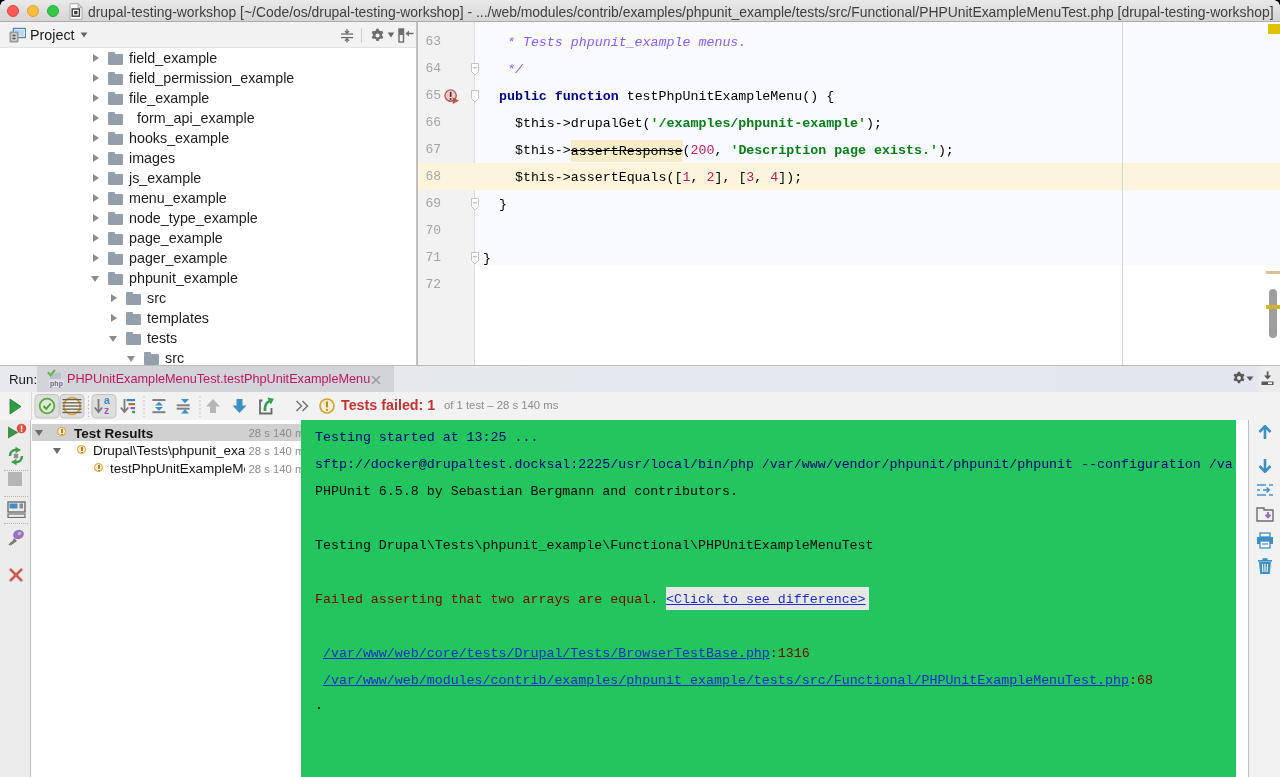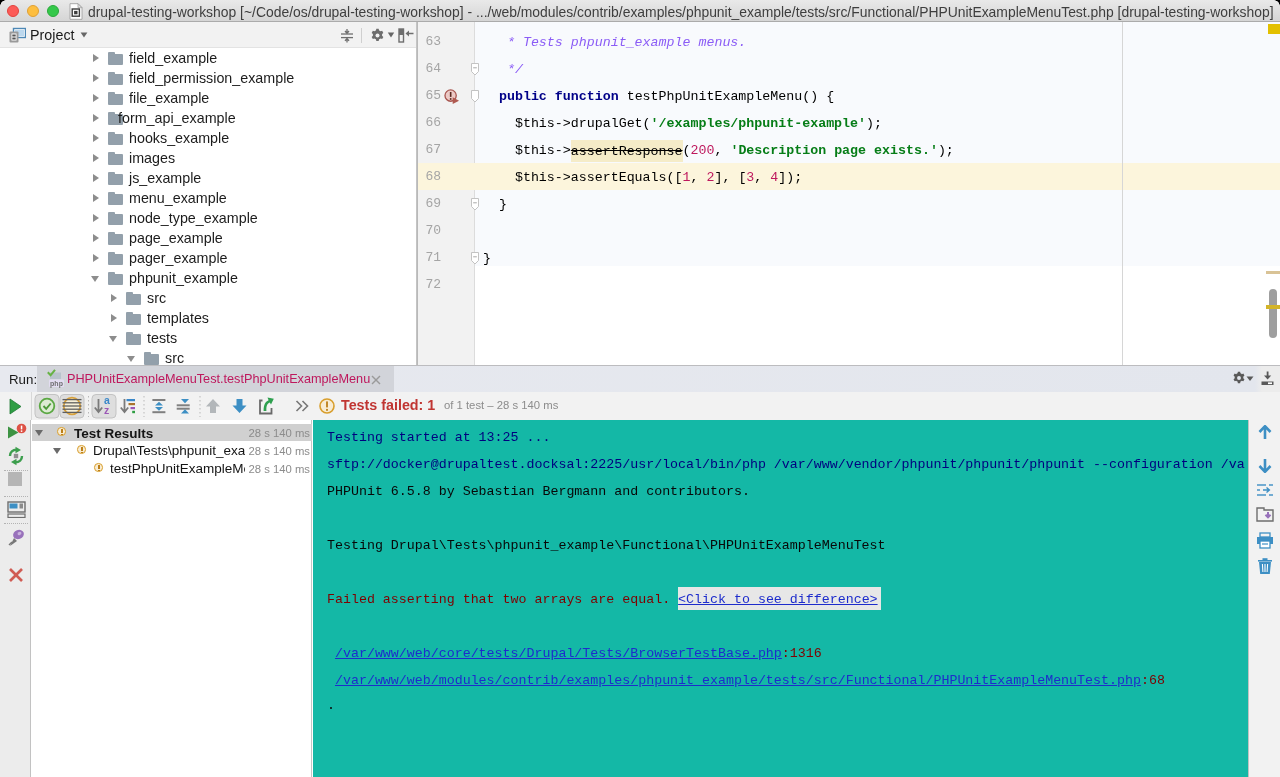--- a/index.html
+++ b/index.html
@@ -55,21 +55,21 @@
 #runtab { position:absolute; left:37px; top:366px; width:357px; height:26px; background:#d2d4da; }
 
 
 #runtools { position:absolute; left:0; top:392px; width:1280px; height:28px;
   background:#f2f2f2; }
 
 
 #lstrip { position:absolute; left:0; top:420px; width:31px; height:357px; background:#ececec; border-right:1px solid #c2c2c2;}
 #rstrip { position:absolute; left:1248px; top:420px; width:32px; height:357px; background:#f2f2f2; border-left:1px solid #c2c2c2;}
 #ttree { position:absolute; left:32px; top:420px; width:280px; height:357px; background:#fff; border-right:1px solid #c5c5c5;}
-#console { position:absolute; left:313px; top:420px; width:935px; height:357px; background:#14b8a6; overflow:hidden;}
+#console { position:absolute; left:301px; top:420px; width:935px; height:357px; background:#22c55e; overflow:hidden;}
 .con { position:absolute; left:14px; font-family:"Liberation Mono", monospace; font-size:13.3px; white-space:pre; }
 .navy { color:#00007f; }
 .blk { color:#080808; }
 .red { color:#7f0000; }
 .lnk { color:#1d2ccc; text-decoration:underline; }
 .ttrow { position:absolute; font-size:13.5px; color:#141414; white-space:nowrap; }
 .dur { position:absolute; right:2px; color:#8c8c8c; font-size:11.3px; }
 .warnc { position:absolute; width:8.5px; height:8.5px; border-radius:50%;
   border:1.6px solid #d89e2c; background:#f8ecd3; }
 .warnc:before { content:""; position:absolute; left:3.4px; top:1.2px; width:1.6px; height:3.6px; background:#bc7f18; }
@@ -139,21 +139,21 @@
         <span class="tlabel" style="left:129px">field_permission_example</span>
       </div>
   <div class="trow" style="left:0; top:40px; width:416px;">
         <i class="tri" style="left:93px"></i>
         <i class="folder" style="left:108px"></i>
         <span class="tlabel" style="left:129px">file_example</span>
       </div>
   <div class="trow" style="left:0; top:60px; width:416px;">
         <i class="tri" style="left:93px"></i>
         <i class="folder" style="left:108px"></i>
-        <span class="tlabel" style="left:118px">form_api_example</span>
+        <span class="tlabel" style="left:137px">form_api_example</span>
       </div>
   <div class="trow" style="left:0; top:80px; width:416px;">
         <i class="tri" style="left:93px"></i>
         <i class="folder" style="left:108px"></i>
         <span class="tlabel" style="left:129px">hooks_example</span>
       </div>
   <div class="trow" style="left:0; top:100px; width:416px;">
         <i class="tri" style="left:93px"></i>
         <i class="folder" style="left:108px"></i>
         <span class="tlabel" style="left:129px">images</span>

